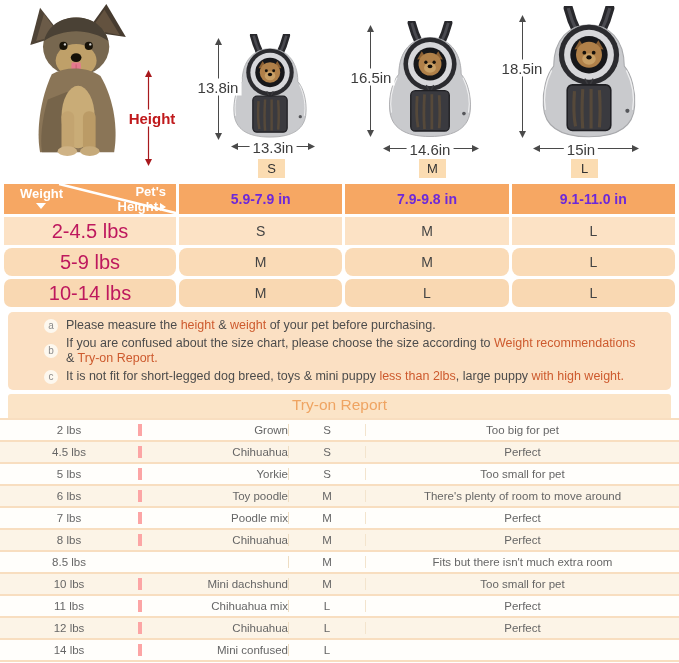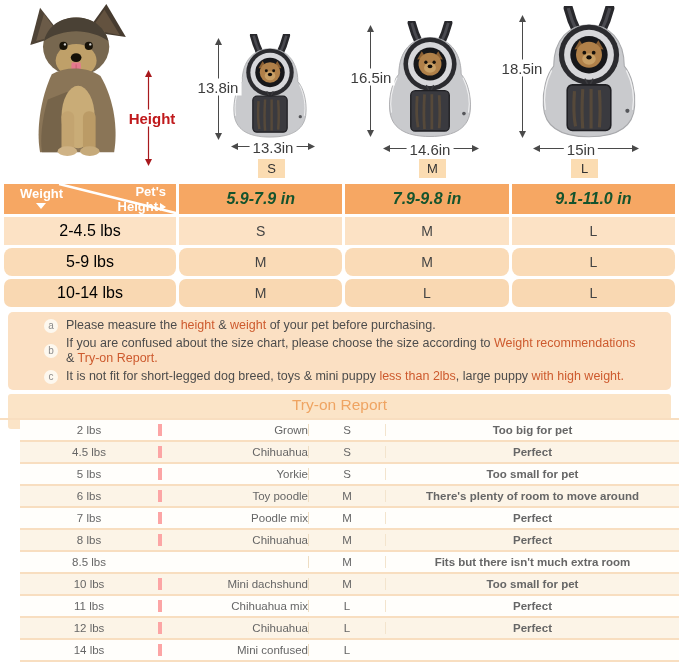--- a/index.html
+++ b/index.html
@@ -9,53 +9,53 @@
   
   .mlabel{position:absolute;transform:translate(-50%,-50%);background:#fff;padding:0 3px;
           font-size:15px;color:#3c3c3c;white-space:nowrap;}
   .hlabel-red{position:absolute;transform:translate(-50%,-50%);background:#fff;padding:0 2px;
           font-size:15px;font-weight:bold;color:#c0191c;white-space:nowrap;}
   .szbadge{position:absolute;width:27px;height:19px;line-height:19px;text-align:center;
           background:#fbdcb2;color:#333;font-size:13px;}
   
   .sizechart{position:absolute;top:184px;left:4px;width:671px;display:grid;
           grid-template-columns:172px 1fr 1fr 1fr;grid-template-rows:30px 28px 28px 28px;gap:3px;}
-  .sc-h{background:#f6a763;color:#14532d;font-weight:bold;font-size:16px;display:flex;
-          align-items:center;justify-content:center;font-style:italic;}
+  .sc-h{background:#f6a763;color:#6d28d9;font-weight:bold;font-size:14px;display:flex;
+          align-items:center;justify-content:center;}
   .sc-corner{background:#f6a763;position:relative;color:#fff;font-weight:bold;font-size:13px;}
   .sc-corner .w{position:absolute;left:16px;top:2px;}
   .sc-corner .tri-down{position:absolute;left:32px;top:19px;width:0;height:0;
           border-left:5px solid transparent;border-right:5px solid transparent;border-top:6px solid #fff;}
   .sc-corner .ph{position:absolute;right:10px;top:1px;text-align:right;line-height:1.12;}
   .sc-corner .tri-right{display:inline-block;width:0;height:0;margin-left:2px;
           border-top:4px solid transparent;border-bottom:4px solid transparent;border-left:6px solid #fff;}
-  .sc-w{color:#000000;font-size:16px;display:flex;align-items:center;justify-content:center;}
+  .sc-w{color:#be185d;font-size:20px;display:flex;align-items:center;justify-content:center;}
   .sc-c{color:#444;font-size:14px;display:flex;align-items:center;justify-content:center;}
   .r1{background:#fce2c5;} .r2{background:#fadbb7;border-radius:8px;} .r3{background:#f9d8b2;border-radius:7px;}
   
   .notes{position:absolute;top:312px;left:8px;right:8px;height:78px;background:#fbe0c3;
           border-radius:5px;box-sizing:border-box;padding:4px 12px 0 36px;}
   .note{display:flex;align-items:center;gap:8px;margin:2px 0;font-size:12.5px;color:#4c4c4c;line-height:1.25;}
   .note .badge{width:14px;height:14px;border-radius:50%;background:#fdf8ef;color:#8b8b8b;
           font-size:10px;line-height:14px;text-align:center;flex:0 0 14px;}
   .note .txt{white-space:pre-line;}
   .hl{color:#cd5a2e;}
   
   .tryon-band{position:absolute;top:394px;left:8px;right:8px;height:35px;background:#fbe4c7;
           border-radius:3px;text-align:center;line-height:22px;font-size:15.5px;color:#efa462;}
   .tryon{position:absolute;top:418px;left:0;right:0;border-top:2px solid #f8dec0;}
   .trow{display:flex;height:20px;border-bottom:2px solid #f8dec0;align-items:center;
-          font-size:11.5px;color:#666;margin-left:20px;}
+          font-size:11.5px;color:#666;}
   .trow:nth-child(odd){background:#fffefb;}
   .trow:nth-child(even){background:#fcf4e7;}
   .tc{box-sizing:border-box;}
   .tw{width:138px;text-align:center;}
   .tb{width:150px;text-align:right;border-left:4px solid #fca5a5;}
   .ts{width:77px;text-align:center;border-left:1px solid #eeddc2;}
-  .tcm{flex:1;text-align:center;border-left:1px solid #f3e4cd;font-weight:bold;}
+  .tcm{flex:1;text-align:center;border-left:1px solid #f3e4cd;}
 </style>
 </head>
 <body>
 
 <svg width="0" height="0" style="position:absolute">
   <defs>
     <symbol id="bag" viewBox="0 0 100 132">
       <path d="M30 2 Q33 14 39 26" stroke="#28282c" stroke-width="9" fill="none" stroke-linecap="round"></path>
       <path d="M70 2 Q67 14 61 26" stroke="#28282c" stroke-width="9" fill="none" stroke-linecap="round"></path>
       <path d="M30 2 Q33 14 39 26" stroke="#4a4a50" stroke-width="3" fill="none"></path>

